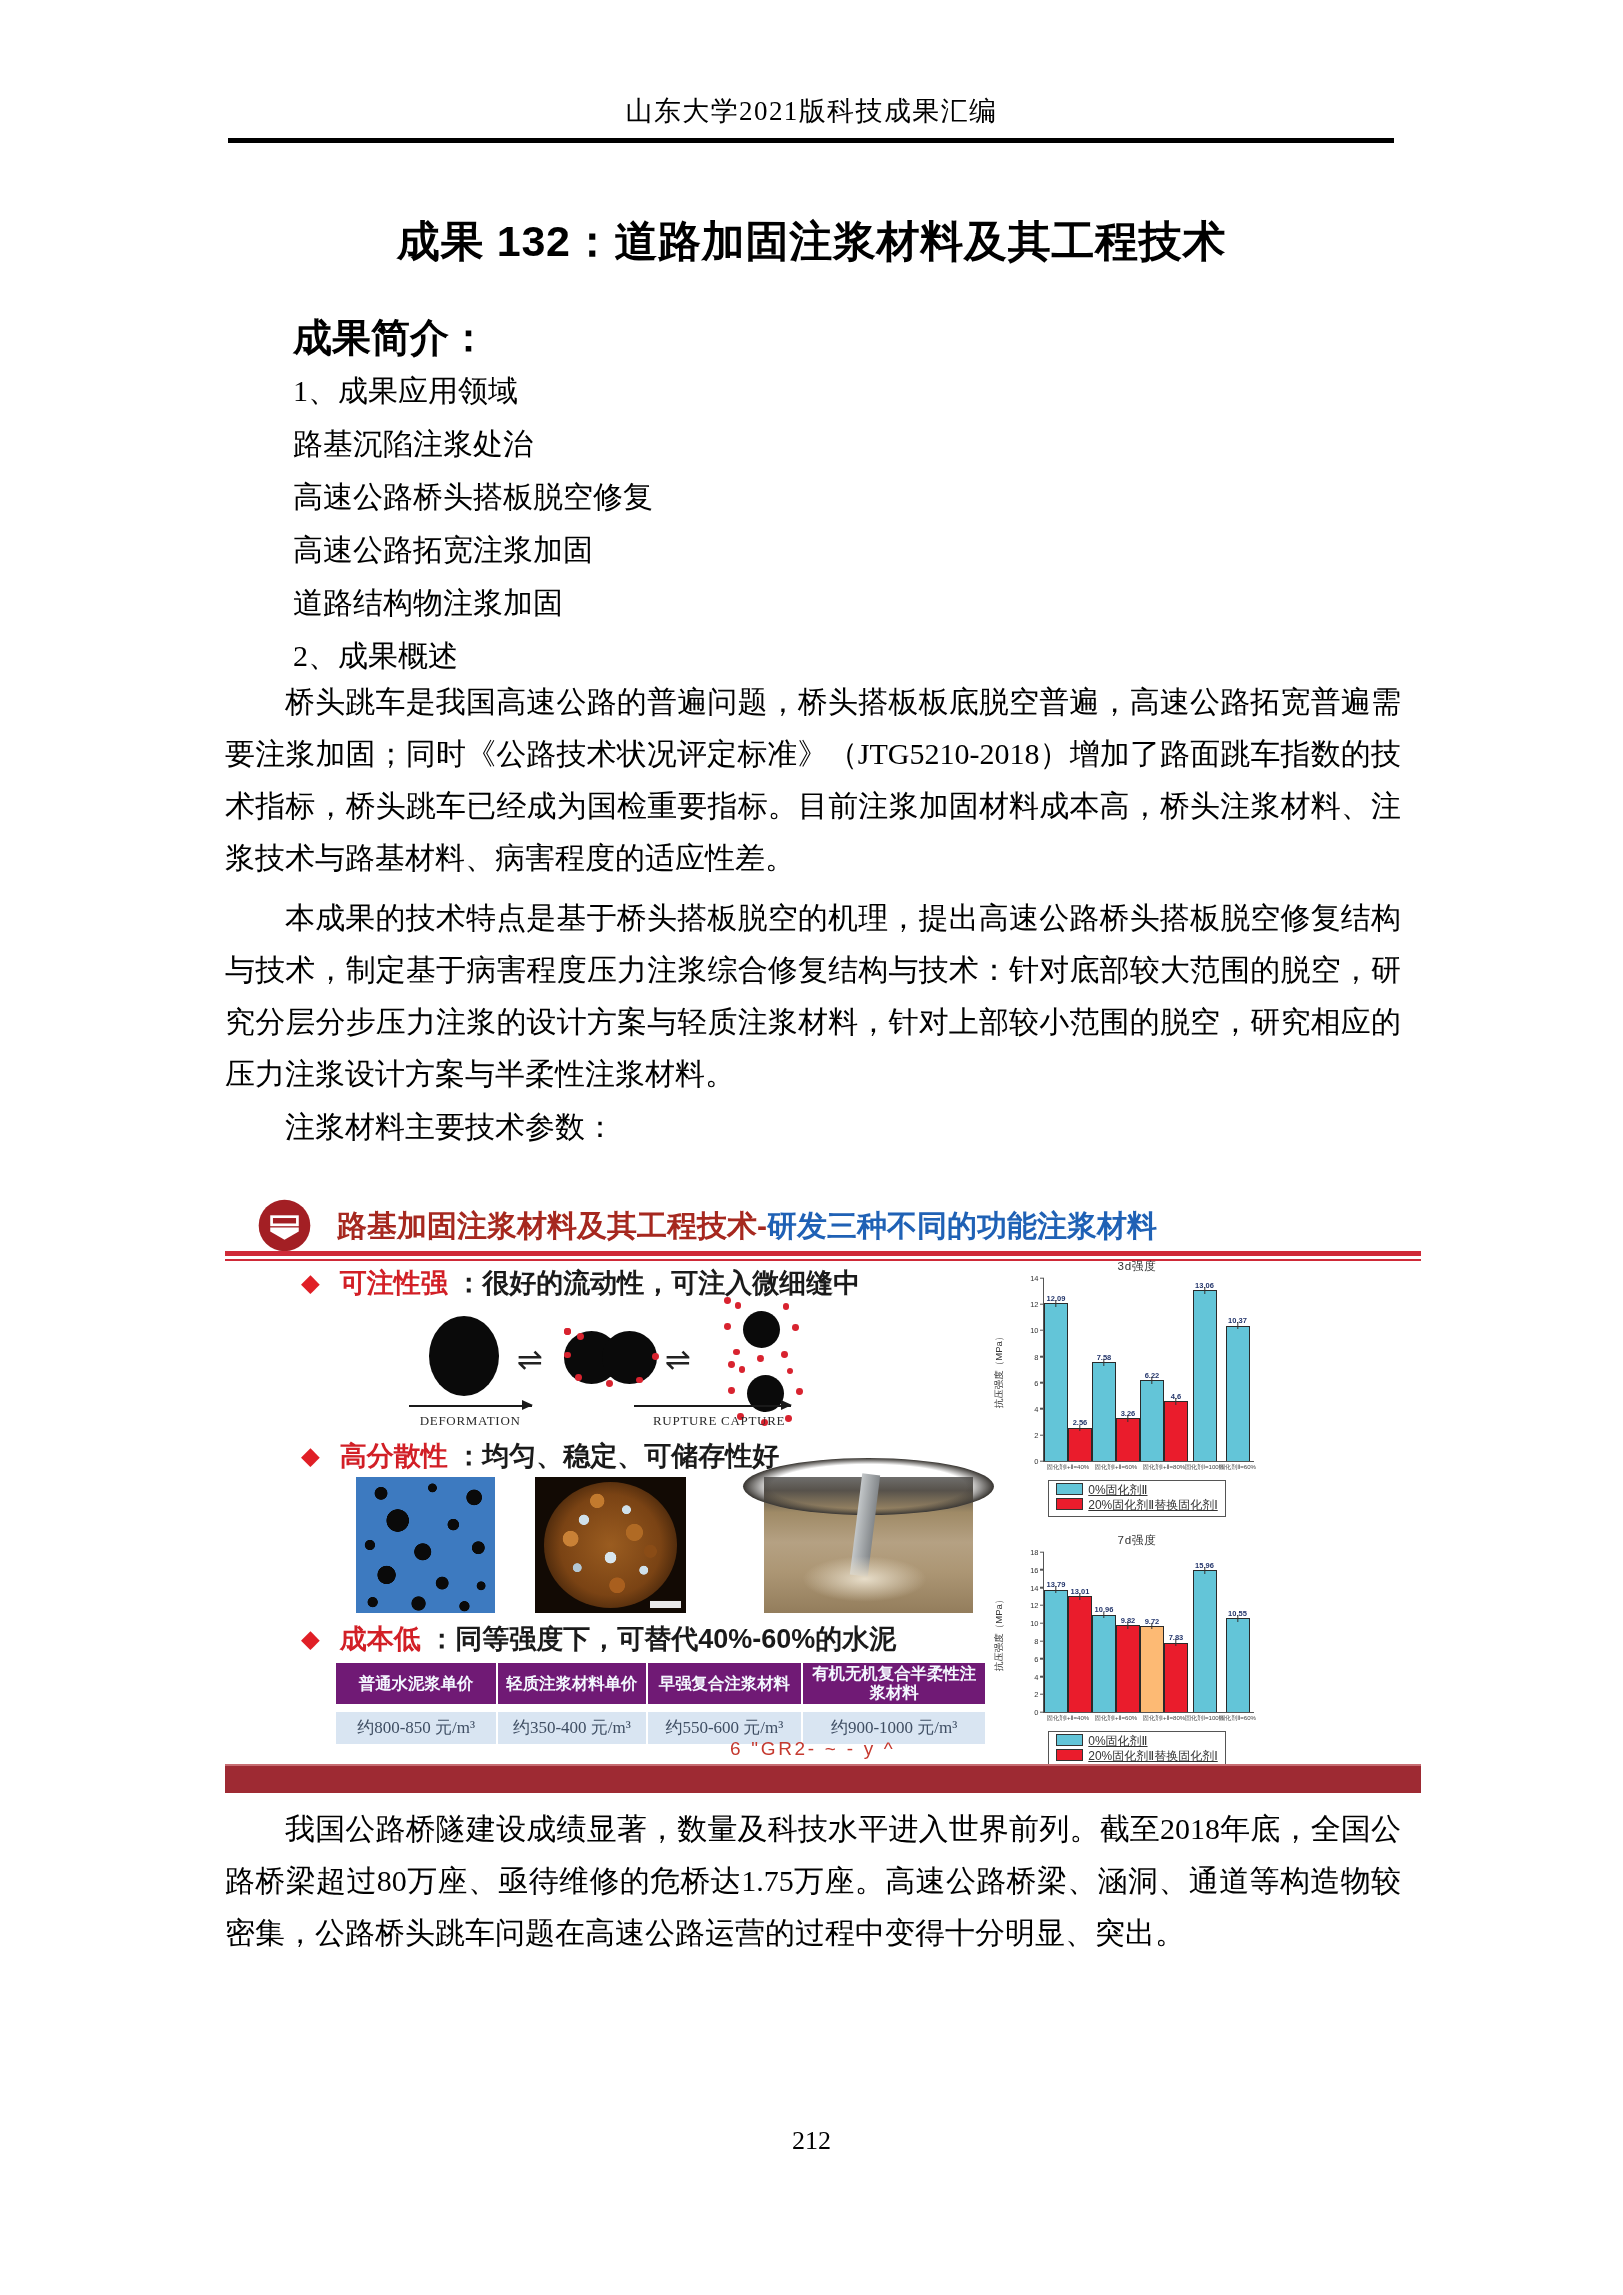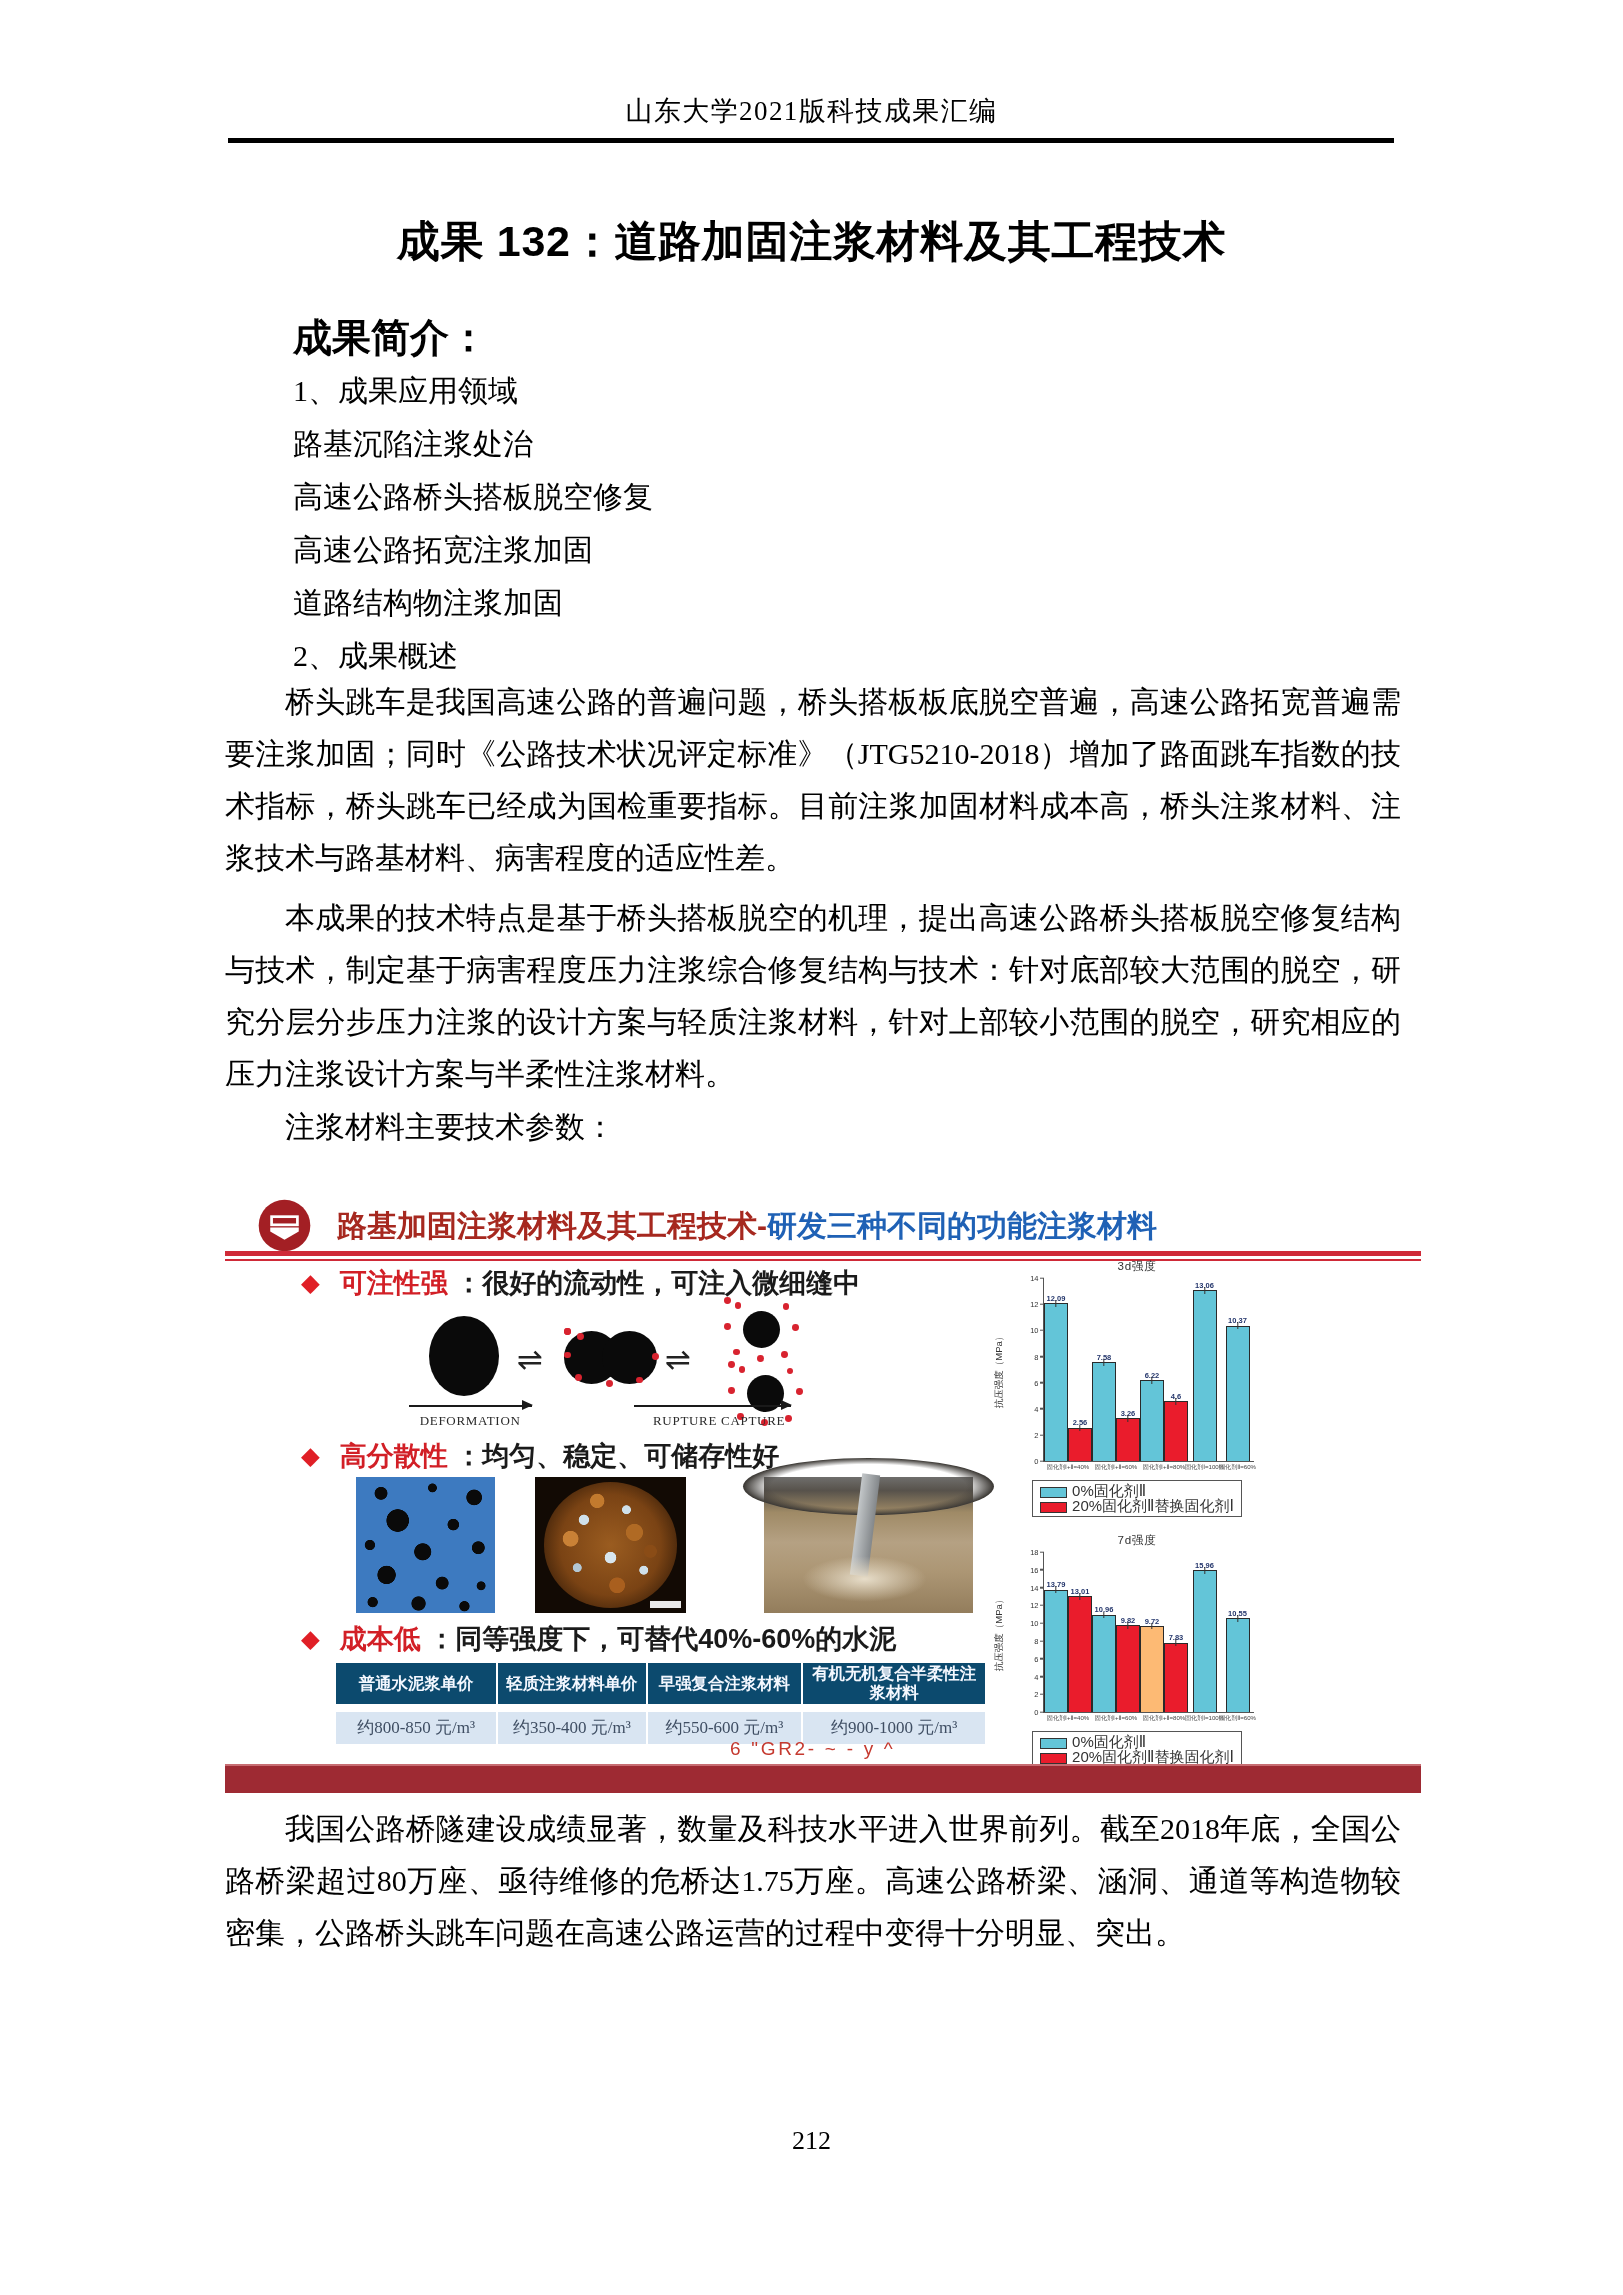--- a/index.html
+++ b/index.html
@@ -102,21 +102,21 @@
   .photo3 .rod{position:absolute;left:44%;top:-2%;width:17.7px;height:102px;transform:rotate(7deg);
                background:linear-gradient(90deg,#c3c7c9,#83878a);}
   .photo3 .foam{position:absolute;left:18%;top:58%;width:60%;height:34%;
                 background:radial-gradient(ellipse,#e7ddc9 0%,rgba(231,221,201,0) 70%);}
 
   
   .cost-table{position:absolute;left:111px;top:472px;width:649px;border-collapse:collapse;
               font-family:"Liberation Serif","DejaVu Serif",serif;}
   .cost-table .hrow{display:grid;grid-template-columns:25% 23% 24% 28%;}
   .cost-table .vrow{display:grid;grid-template-columns:25% 23% 24% 28%;margin-top:8px;}
-  .cost-table .hcell{background:#0c4a6e;color:#f4f8ff;font-weight:700;font-size:16.4px;
+  .cost-table .hcell{background:#701a75;color:#f4f8ff;font-weight:700;font-size:16.4px;
        min-height:40px;display:flex;align-items:center;justify-content:center;text-align:center;
        border-right:2px solid #fff;box-sizing:border-box;padding:1.4px 4.1px;line-height:19px;}
   .cost-table .hcell:last-child{border-right:none;}
   .cost-table .vcell{background:#d9e5f2;color:#3f4e63;font-size:17px;min-height:32px;
        display:flex;align-items:center;justify-content:center;border-right:2px solid #fff;
        box-sizing:border-box;}
   .cost-table .vcell:last-child{border-right:none;}
   .annotation{position:absolute;left:505px;top:547px;color:#c5392f;font-size:19px;letter-spacing:2.7px;}
   .bottom-bar{position:absolute;left:0;top:573px;width:100%;height:29px;background:#9e2a33;
               border-top:2px solid #c76d72;box-sizing:border-box;}
@@ -137,21 +137,21 @@
   .groups{position:absolute;left:0;right:0;top:0;bottom:0;display:flex;}
   .group{flex:1;position:relative;display:flex;align-items:flex-end;justify-content:center;}
   .bars{display:flex;align-items:flex-end;height:100%;}
   .bar{width:24px;position:relative;border:0.7px solid #2a2a2a;border-bottom:none;box-sizing:border-box;}
   .bar-label{position:absolute;top:-10.2px;left:50%;transform:translateX(-50%);
              font-size:7.5px;font-weight:700;color:#23356b;white-space:nowrap;}
   .errbar{position:absolute;top:-4.1px;left:50%;width:1.4px;height:6.8px;background:#333;transform:translateX(-50%);}
   .xlab{position:absolute;top:100%;left:50%;transform:translateX(-50%);margin-top:2px;
         font-size:6.1px;color:#444;white-space:nowrap;}
   .legend{margin:17.7px auto 0;border:1.4px solid #555;background:#fff;padding:2.7px 6.8px;width:max-content;}
-  .lrow{display:flex;align-items:flex-end;font-size:15px;color:#333;line-height:15px;}
+  .lrow{display:flex;align-items:flex-start;font-size:12px;color:#333;line-height:15px;text-decoration:underline;}
   .sw{display:inline-block;width:24.5px;height:9.5px;margin-right:5.5px;border:0.7px solid #333;}
 </style>
 </head>
 <body>
 
 <div class="page">
 
   <div class="doc-header">山东大学2021版科技成果汇编</div>
   <div class="header-rule"></div>
   <div class="doc-title">成果 132：道路加固注浆材料及其工程技术</div>

